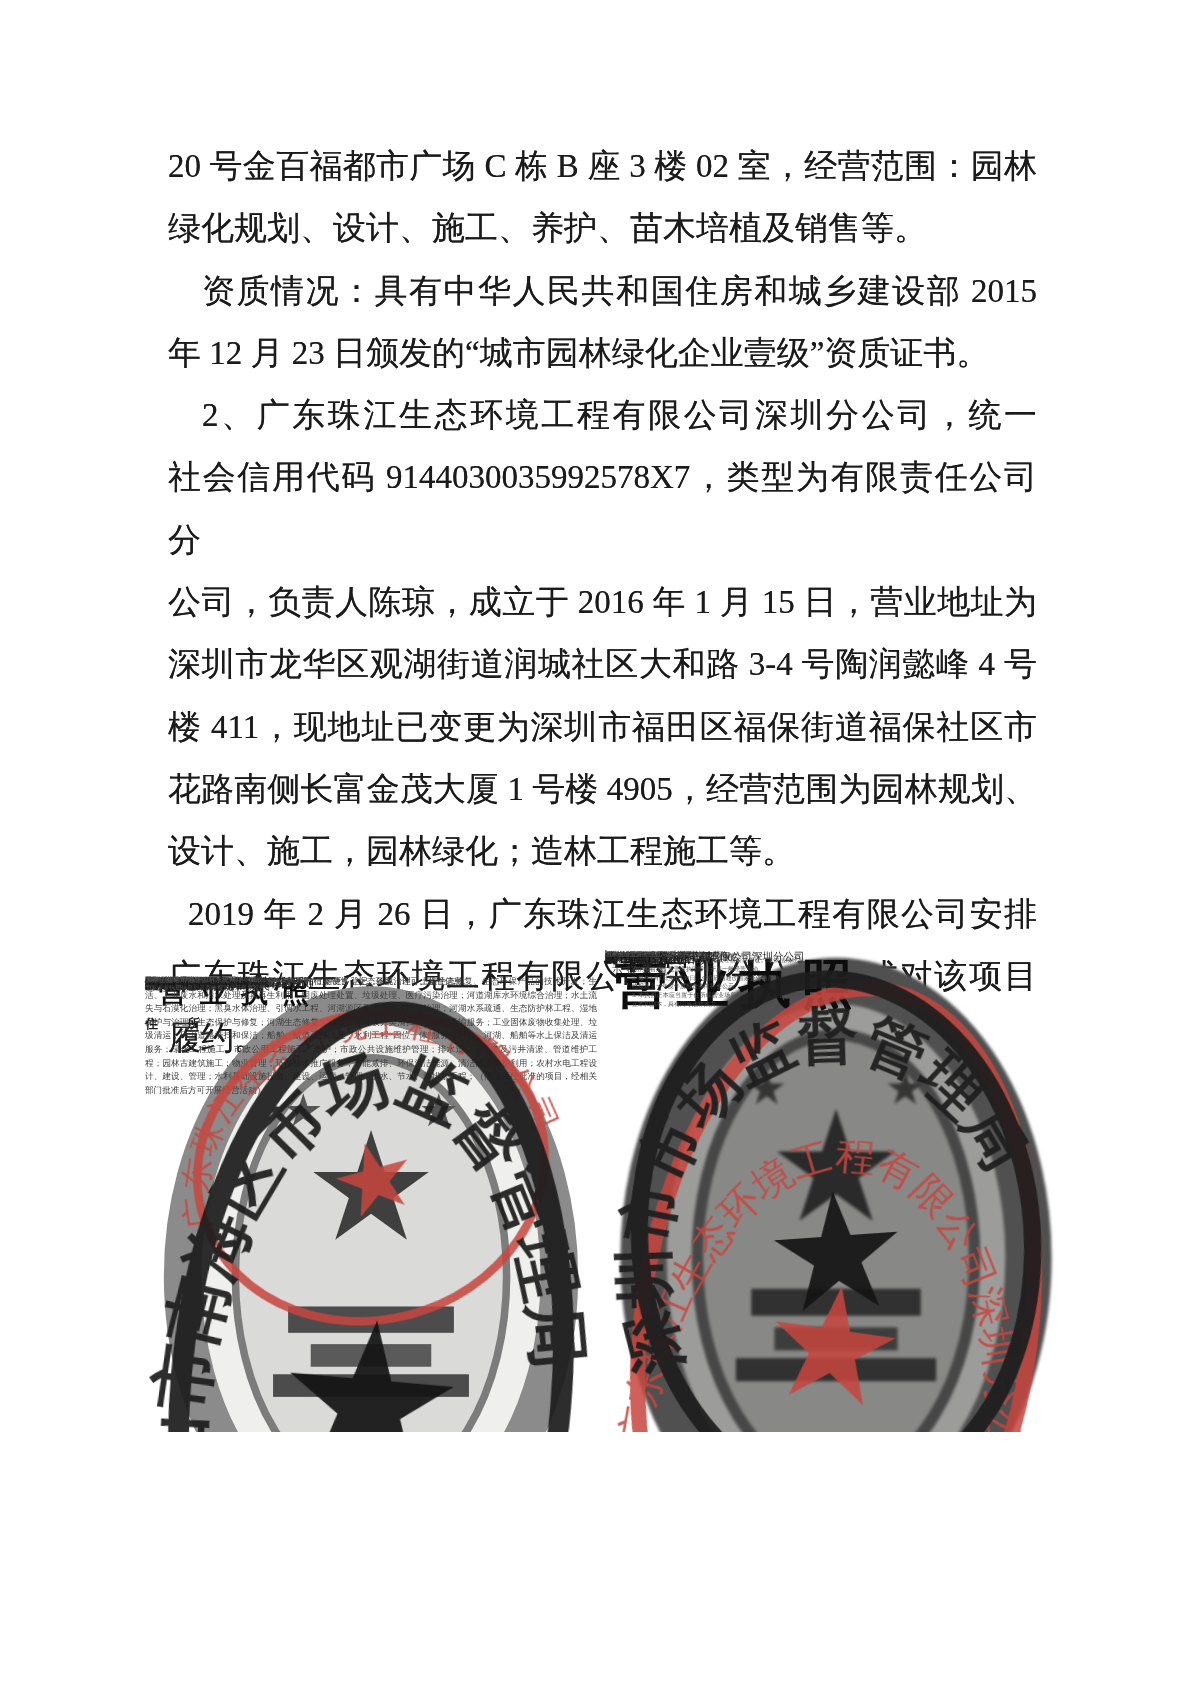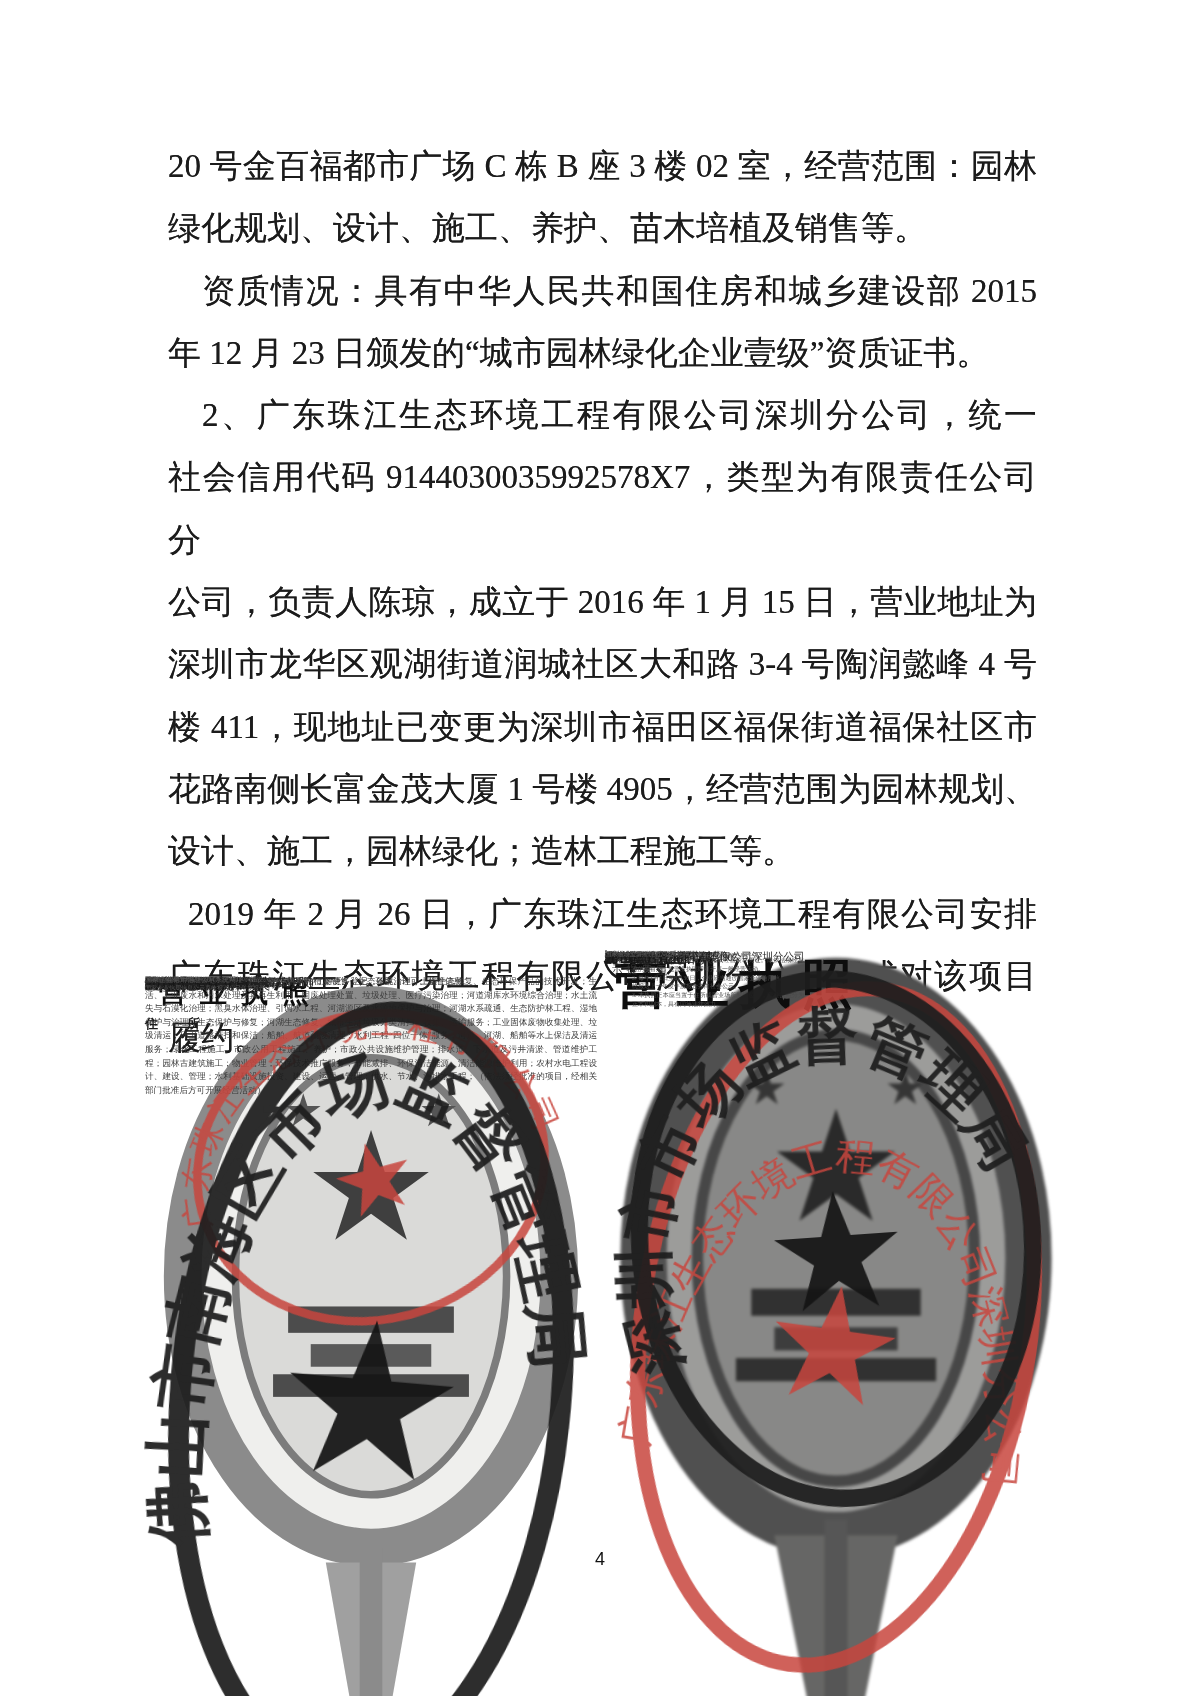--- a/index.html
+++ b/index.html
@@ -1,16 +1,16 @@
 <!DOCTYPE html>
 <html><head>
 <meta charset="utf-8">
 <style>
   html,body{margin:0;padding:0;background:#ffffff;}
-  .page{position:relative;width:1199px;height:1696px;background:#ffffff;overflow:hidden;
+  .page{position:relative;width:1199px;height:1432px;background:#ffffff;overflow:hidden;
         font-family:"Liberation Serif","DejaVu Serif",serif;color:#1b1b1b;}
 
   
   .textblock{position:absolute;left:168px;top:135px;width:869px;font-size:33px;
              line-height:62.3px;text-shadow:0 0 .6px rgba(0,0,0,.75);}
   .line{text-align:justify;text-align-last:justify;}
   .line.end{text-align-last:left;}
   .line.ind{text-indent:34px;}
   .line.ind2{text-indent:20px;}
 

